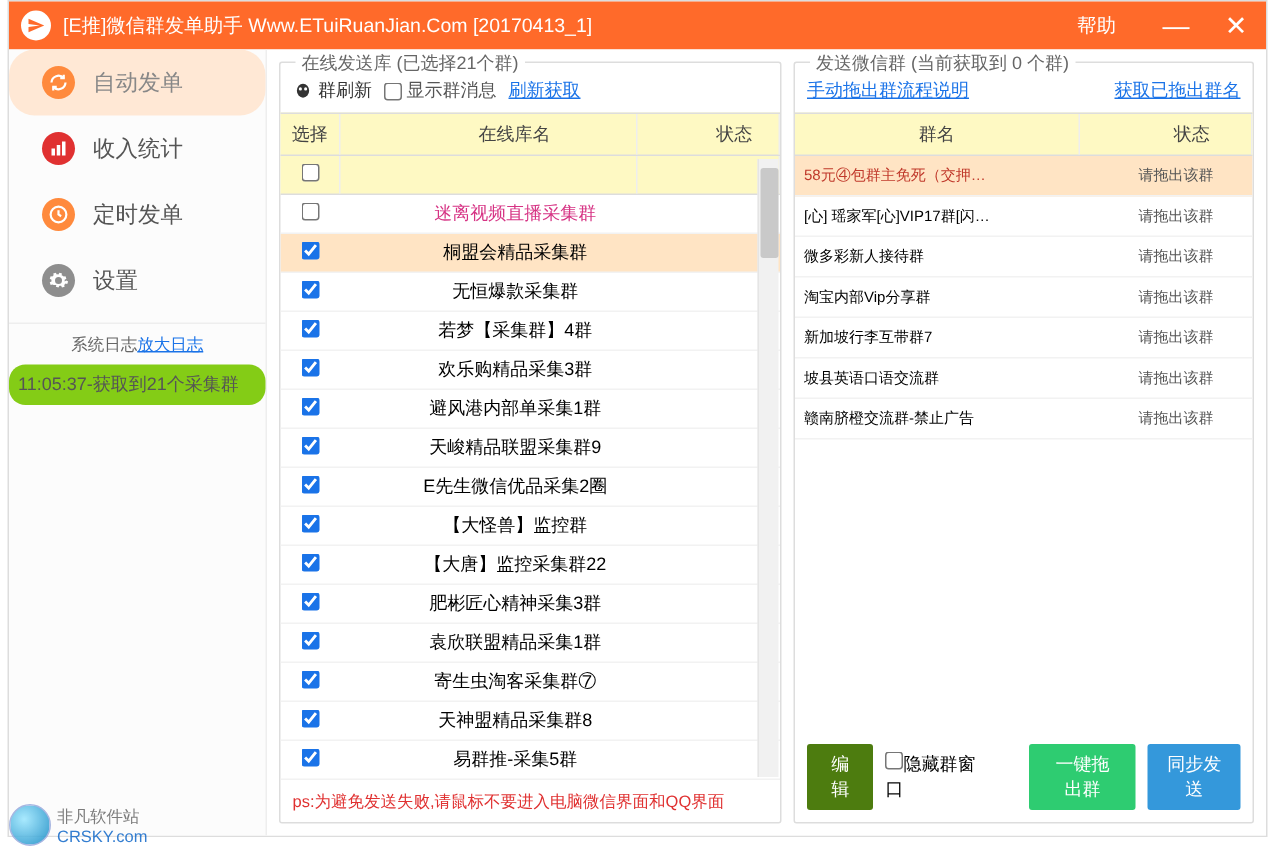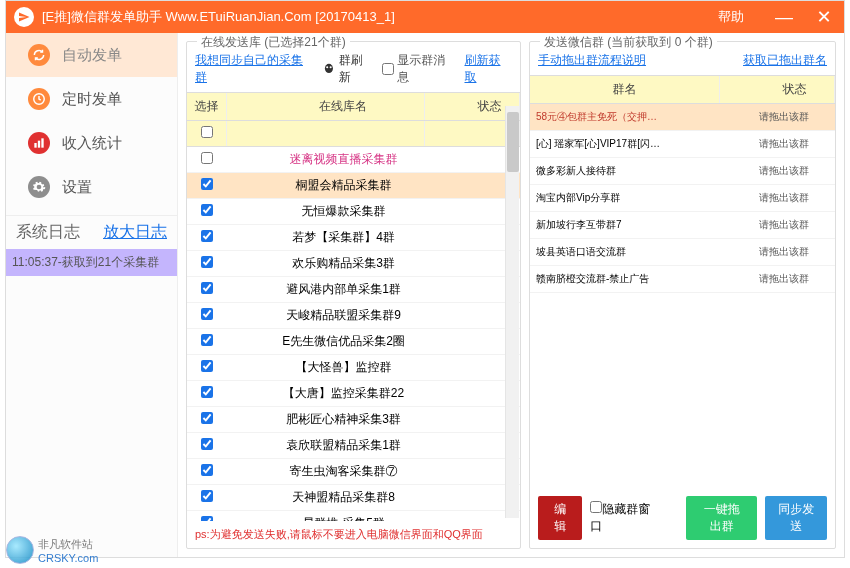--- a/index.html
+++ b/index.html
@@ -6,26 +6,26 @@
 body { background: #fff; width: 850px; height: 568px; overflow: hidden; }
 .window { width: 840px; height: 558px; margin: 0 auto; border: 1px solid #ddd; display: flex; flex-direction: column; }
 .titlebar { background: #ff6a2a; height: 32px; display: flex; align-items: center; color: #fff; font-size: 13px; padding-left: 8px; }
 .titlebar .icon-circle { width: 20px; height: 20px; border-radius: 50%; background: #fff; display: flex; align-items: center; justify-content: center; margin-right: 8px; }
 .titlebar .icon-circle svg { fill: #ff6a2a; width: 12px; height: 12px; }
 .titlebar .title { flex: 1; }
 .titlebar .help { margin-right: 20px; cursor: pointer; }
 .titlebar .min, .titlebar .close { width: 40px; text-align: center; font-size: 18px; cursor: pointer; }
 .body { flex: 1; display: flex; background: #f7f7f7; overflow: hidden; }
 .sidebar { width: 172px; background: #fcfcfc; display: flex; flex-direction: column; border-right: 1px solid #eee; }
-.nav-item { display: flex; align-items: center; height: 44px; padding-left: 22px; font-size: 15px; color: #555; cursor: pointer; }
+.nav-item { display: flex; align-items: center; height: 44px; padding-left: 22px; font-size: 15px; color: #555; cursor: pointer; border-radius: 17px; }
 .nav-item.active { background: #ffe8d5; color: #888; }
 .nav-item .nav-icon { width: 22px; height: 22px; border-radius: 50%; margin-right: 12px; display: flex; align-items: center; justify-content: center; color: #fff; }
-.log-header { display: flex; justify-content: space-between; padding: 6px 10px; font-size: 16px; color: #666; border-top: 1px solid #eee; margin-top: 6px; }
+.log-header { display: flex; justify-content: center; padding: 6px 10px; font-size: 11px; color: #666; border-top: 1px solid #eee; margin-top: 6px; }
 .log-header a { color: #1a73e8; text-decoration: underline; cursor: pointer; }
-.log-entry { background: #c4b5fd; font-size: 12px; padding: 5px 6px; color: #555; }
+.log-entry { background: #84cc16; font-size: 12px; padding: 5px 6px; color: #555; border-radius: 11px; }
 .main { flex: 1; display: flex; padding: 8px; gap: 8px; background: #fff; overflow: hidden; }
 .panel { border: 1px solid #ddd; border-radius: 2px; display: flex; flex-direction: column; background: #fff; position: relative; }
 .panel.left { width: 335px; }
 .panel.right { flex: 1; }
 .panel-title { position: absolute; top: -8px; left: 10px; background: #fff; padding: 0 4px; font-size: 12px; color: #666; }
 .panel-toolbar { display: flex; align-items: center; padding: 10px 8px 6px; font-size: 12px; gap: 8px; }
 .panel-toolbar a { color: #1a73e8; text-decoration: underline; cursor: pointer; }
 .panel-toolbar .qq { display: flex; align-items: center; gap: 3px; color: #333; }
 .panel-toolbar label { display: flex; align-items: center; gap: 3px; color: #555; }
 .table-head { display: flex; border-top: 1px solid #ddd; border-bottom: 1px solid #ddd; font-size: 12px; color: #444; background: #fef9c3; gap: 35px; }
@@ -46,21 +46,21 @@
 .grow > div { padding: 6px; }
 .grow .col-gname { flex: 1; white-space: nowrap; overflow: hidden; text-overflow: ellipsis; }
 .grow .col-gstatus { width: 82px; color: #555; }
 .grow.sel { background: #ffe4c4; }
 .grow.sel .col-gname { color: #c0392b; }
 .footer { padding: 6px 8px; font-size: 11px; display: flex; flex-direction: column; gap: 4px; }
 .footer .ps { color: #e03131; }
 .footer-right { display: flex; align-items: center; justify-content: space-between; padding: 8px; }
 .footer-right .leftctrls { display: flex; align-items: center; gap: 8px; font-size: 12px; }
 .btn { border: none; padding: 5px 12px; font-size: 12px; border-radius: 2px; cursor: pointer; color: #fff; }
-.btn-orange { background: #b91c1c; }
+.btn-orange { background: #4d7c0f; }
 .btn-green { background: #2ecc71; margin-left: 35px; }
 .btn-blue { background: #3498db; }
 .rightbtns { display: flex; gap: 8px; }
 .scrollbar-stub { position: absolute; right: 1px; top: 64px; bottom: 30px; width: 14px; background: #f1f1f1; border-left: 1px solid #e5e5e5; }
 .scrollbar-thumb { width: 12px; margin: 0 auto; background: #c9c9c9; border-radius: 2px; }
 .wm { position: absolute; left: 6px; bottom: 4px; display: flex; align-items: center; gap: 4px; font-size: 11px; color: #666; opacity: .85; margin-top: 32px; }
 .wm .globe { width: 28px; height: 28px; border-radius: 50%; background: radial-gradient(circle at 35% 35%, #9be7ff, #0a84c1); border: 1px solid #9ad; }
 input[type=checkbox] { width: 12px; height: 12px; accent-color: #1a73e8; }
 </style>
 </head>
@@ -85,37 +85,37 @@
           <div class="nav-item active">
             <span class="nav-icon" style="background:#ff8a3d">
               <svg width="14" height="14" viewBox="0 0 24 24" fill="none" stroke="#fff" stroke-width="2.5">
                 <path d="M4 12a8 8 0 0 1 14-5M20 12a8 8 0 0 1-14 5"></path>
                 <path d="M18 3v4h-4M6 21v-4h4"></path>
               </svg>
             </span>
             <span>自动发单</span>
           </div>
           <div class="nav-item">
-            <span class="nav-icon" style="background:#ff8a3d">
-              <svg width="14" height="14" viewBox="0 0 24 24" fill="none" stroke="#fff" stroke-width="2.5">
-                <circle cx="12" cy="12" r="9"></circle>
-                <path d="M12 7v5l3 2"></path>
-              </svg>
-            </span>
-            <span>定时发单</span>
-          </div>
-          <div class="nav-item">
             <span class="nav-icon" style="background:#e03131">
               <svg width="14" height="14" viewBox="0 0 24 24" fill="#fff">
                 <rect x="4" y="12" width="4" height="8"></rect>
                 <rect x="10" y="8" width="4" height="12"></rect>
                 <rect x="16" y="4" width="4" height="16"></rect>
               </svg>
             </span>
             <span>收入统计</span>
+          </div>
+          <div class="nav-item">
+            <span class="nav-icon" style="background:#ff8a3d">
+              <svg width="14" height="14" viewBox="0 0 24 24" fill="none" stroke="#fff" stroke-width="2.5">
+                <circle cx="12" cy="12" r="9"></circle>
+                <path d="M12 7v5l3 2"></path>
+              </svg>
+            </span>
+            <span>定时发单</span>
           </div>
           <div class="nav-item">
             <span class="nav-icon" style="background:#8e8e8e">
               <svg width="14" height="14" viewBox="0 0 24 24" fill="#fff">
                 <path d="M12 8a4 4 0 1 0 0 8 4 4 0 0 0 0-8zm9 4l2 1-1 3-2-0.5a8 8 0 0 1-1.5 1.5l0.5 2-3 1-1-2a8 8 0 0 1-2 0l-1 2-3-1 0.5-2A8 8 0 0 1 5 16.5L3 17l-1-3 2-1a8 8 0 0 1 0-2L2 10l1-3 2 0.5A8 8 0 0 1 6.5 6L6 4l3-1 1 2a8 8 0 0 1 2 0l1-2 3 1-0.5 2A8 8 0 0 1 18 7.5l2-0.5 1 3-2 1a8 8 0 0 1 0 2z"></path>
               </svg>
             </span>
             <span>设置</span>
           </div>
         </div>
@@ -123,21 +123,20 @@
         <span>系统日志</span>
         <a>放大日志</a>
       </div>
       <div class="log-entry">11:05:37-获取到21个采集群</div>
     </div>
 
     <div class="main">
       <div class="panel left">
         <div class="panel-title">在线发送库 (已选择21个群)</div>
         <div class="panel-toolbar">
-          <a>我想同步自己的采集群</a>
           <span class="qq">
             <svg width="14" height="14" viewBox="0 0 24 24" fill="#333">
                 <ellipse cx="12" cy="11" rx="7" ry="8"></ellipse>
                 <circle cx="9" cy="9" r="1.8" fill="#fff"></circle>
                 <circle cx="15" cy="9" r="1.8" fill="#fff"></circle>
               </svg>
             <span>群刷新</span>
           </span>
           <label>
               <input type="checkbox" style="">

